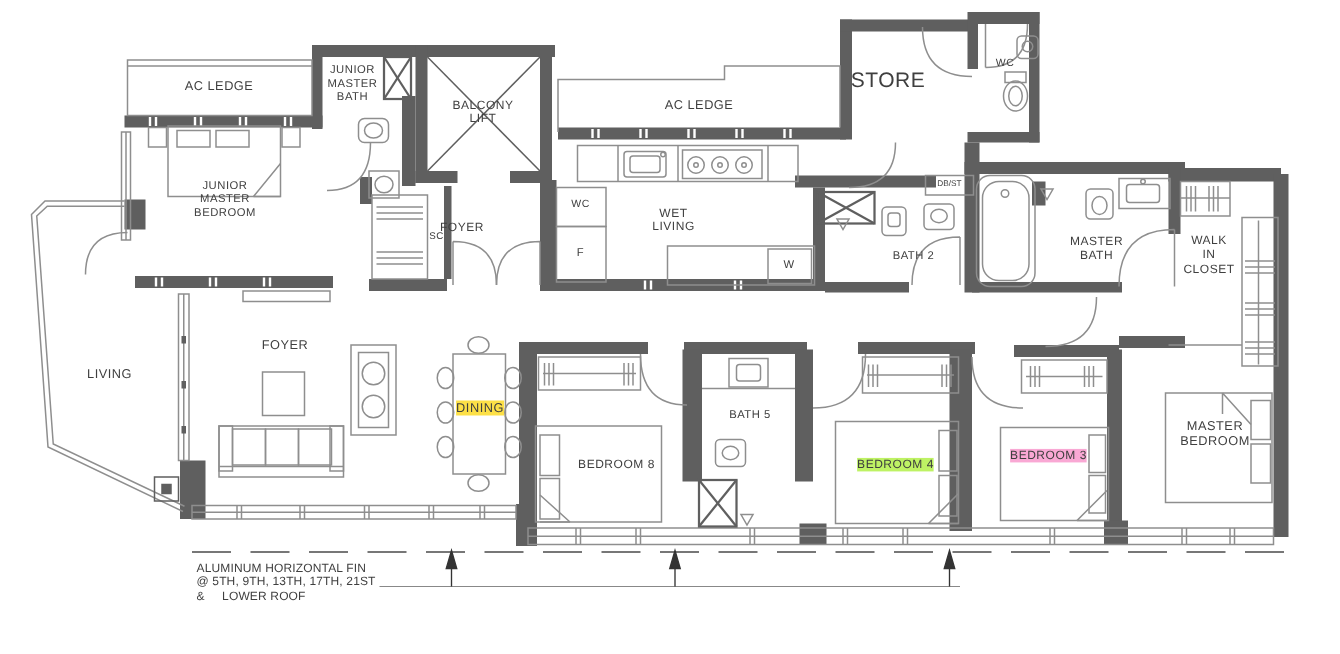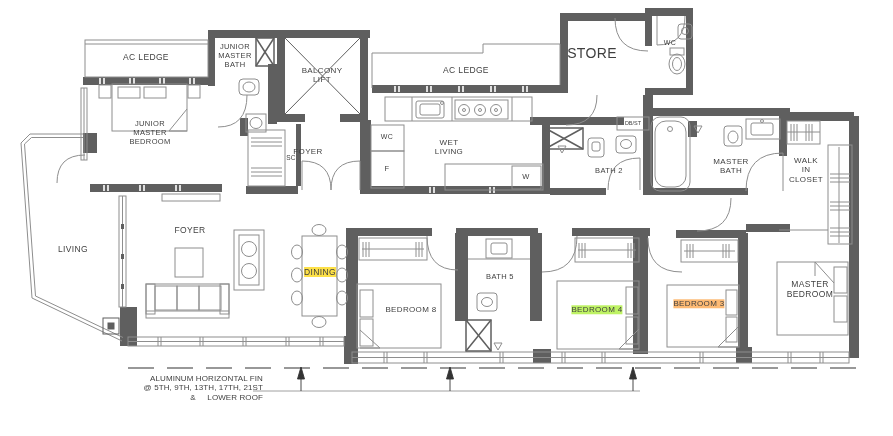--- a/index.html
+++ b/index.html
@@ -2,21 +2,21 @@
 <html><head>
 <meta charset="utf-8">
 <style>
   html,body{margin:0;padding:0;background:#ffffff;}
   .plan{position:relative;width:893px;height:436px;background:#ffffff;overflow:hidden;
         font-family:"Liberation Sans",sans-serif;}
   .plan svg{position:absolute;left:0;top:0;}
   .lbl{position:absolute;transform:translate(-50%,-50%);color:#3f3f3f;text-align:center;
        white-space:pre-line;line-height:1.18;letter-spacing:.35px;font-size:8px;
        font-family:"Liberation Sans",sans-serif;pointer-events:none;}
-  .note{transform:none;text-align:right;}
+  .note{transform:none;text-align:left;}
 </style>
 </head>
 <body>
 
 <div class="plan">
 <svg width="893" height="436" viewBox="0 0 893 436">
 
   <g fill="#5f5f5f">
     <rect x="208" y="30" width="162" height="8"></rect>
     <rect x="83" y="77" width="132" height="8"></rect>
@@ -352,19 +352,19 @@
 BATH</div>
 <div class="lbl" style="left:806px;top:170px;font-size:8px">WALK
 IN
 CLOSET</div>
 <div class="lbl" style="left:73px;top:249px;font-size:8.5px">LIVING</div>
 <div class="lbl" style="left:190px;top:230px;font-size:8.5px">FOYER</div>
 <div class="lbl" style="left:320px;top:272px;font-size:8.5px;background:#fde047">DINING</div>
 <div class="lbl" style="left:411px;top:310px;font-size:8px;background:#fff">BEDROOM 8</div>
 <div class="lbl" style="left:500px;top:277px;font-size:7.5px">BATH 5</div>
 <div class="lbl" style="left:597px;top:310px;font-size:8px;background:#bef264">BEDROOM 4</div>
-<div class="lbl" style="left:699px;top:304px;font-size:8px;background:#fdba74">BEDROOM 3</div>
+<div class="lbl" style="left:699px;top:304px;font-size:8px;background:#f9a8d4">BEDROOM 3</div>
 <div class="lbl" style="left:810px;top:289px;font-size:8.5px">MASTER
 BEDROOM</div>
 <div class="lbl note" style="left:131px;top:374px;width:132px;font-size:8px;letter-spacing:0.1px">ALUMINUM HORIZONTAL FIN
 @ 5TH, 9TH, 13TH, 17TH, 21ST
 &amp;&nbsp;&nbsp;&nbsp;&nbsp;&nbsp;LOWER ROOF</div>
 </div>
 
 </body></html>

